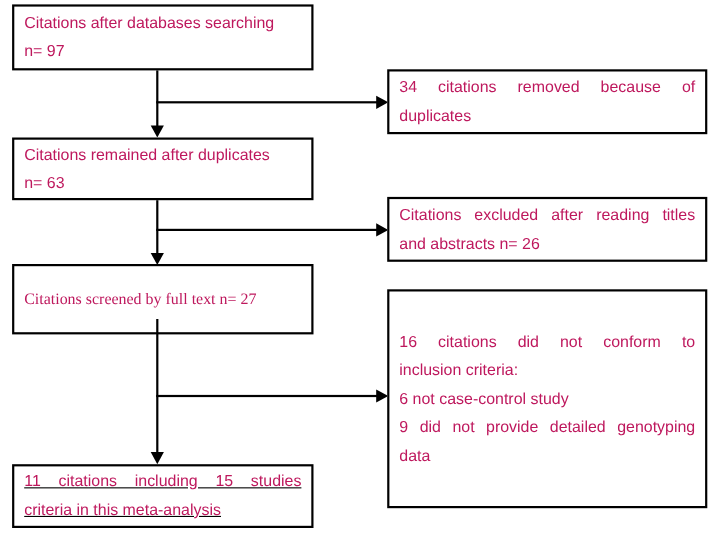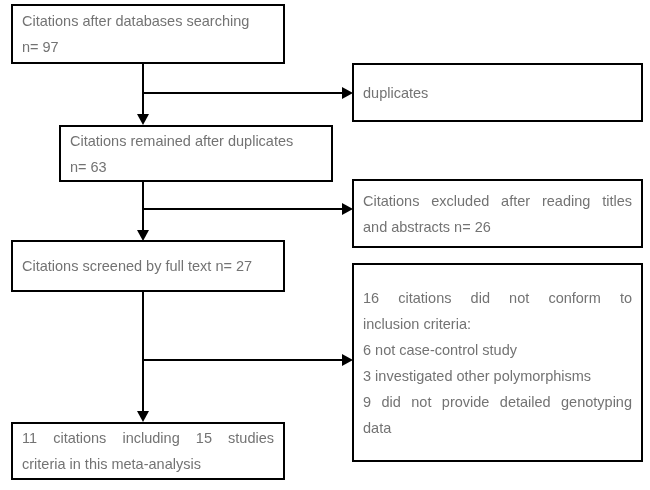--- a/index.html
+++ b/index.html
@@ -20,21 +20,21 @@
     position: absolute;
     box-sizing: border-box;
     border: 2px solid #000000;
     background: #ffffff;
     display: flex;
     flex-direction: column;
     justify-content: center;
   }
   .flow-box .line {
     display: block;
-    color: #737373;
+    color: #be185d;
     font-size: 14.5px;
     line-height: 26px;
     white-space: pre;
     padding: 0 9px;
   }
   .flow-box .line.justified {
     white-space: normal;
     text-align: justify;
     text-align-last: justify;
     -moz-text-align-last: justify;
@@ -81,56 +81,56 @@
     <span class="line plain">n= 97</span>
   </div>
 
   <div class="v-line" style="left:142px; top:64px; height:52px;"></div>
   <div class="arrow-down" style="left:137px; top:114px;"></div>
 
   <div class="h-line" style="left:142px; top:92px; width:202px;"></div>
   <div class="arrow-right" style="left:342px; top:87px;"></div>
 
   <div class="flow-box" style="left:352px; top:63px; width:291px; height:59px;">
+    <span class="line justified">34 citations removed because of</span>
     <span class="line plain">duplicates</span>
   </div>
 
-  <div class="flow-box" style="left:11px; top:125px; width:274px; height:57px;margin-left:48px;">
+  <div class="flow-box" style="left:11px; top:125px; width:274px; height:57px;">
     <span class="line plain">Citations remained after duplicates</span>
     <span class="line plain">n= 63</span>
   </div>
 
   <div class="v-line" style="left:142px; top:182px; height:50px;"></div>
   <div class="arrow-down" style="left:137px; top:230px;"></div>
 
   <div class="h-line" style="left:142px; top:208px; width:202px;"></div>
   <div class="arrow-right" style="left:342px; top:203px;"></div>
 
-  <div class="flow-box" style="left:352px; top:179px; width:291px; height:69px;">
+  <div class="flow-box" style="left:352px; top:179px; width:291px; height:59px;">
     <span class="line justified">Citations excluded after reading titles</span>
     <span class="line plain">and abstracts n= 26</span>
   </div>
 
-  <div class="flow-box" style="left:11px; top:240px; width:274px; height:52px;">
+  <div class="flow-box" style="left:11px; top:240px; width:274px; height:64px;font-family:Liberation Serif, serif;">
     <span class="line plain">Citations screened by full text n= 27</span>
   </div>
 
   <div class="v-line" style="left:142px; top:290px; height:123px;"></div>
   <div class="arrow-down" style="left:137px; top:411px;"></div>
 
   <div class="h-line" style="left:142px; top:359px; width:202px;"></div>
   <div class="arrow-right" style="left:342px; top:354px;"></div>
 
   <div class="flow-box" style="left:352px; top:263px; width:291px; height:199px;">
     <span class="line justified">16 citations did not conform to</span>
     <span class="line plain">inclusion criteria:</span>
     <span class="line plain">6 not case-control study</span>
-    <span class="line plain">3 investigated other polymorphisms</span>
     <span class="line justified">9 did not provide detailed genotyping</span>
     <span class="line plain">data</span>
   </div>
 
-  <div class="flow-box" style="left:11px; top:422px; width:274px; height:58px;">
+  <div class="flow-box" style="left:11px; top:422px; width:274px; height:58px;text-decoration:underline;">
     <span class="line justified">11 citations including 15 studies</span>
     <span class="line plain">criteria in this meta-analysis</span>
   </div>
 
 </div>
 
 </body></html>

